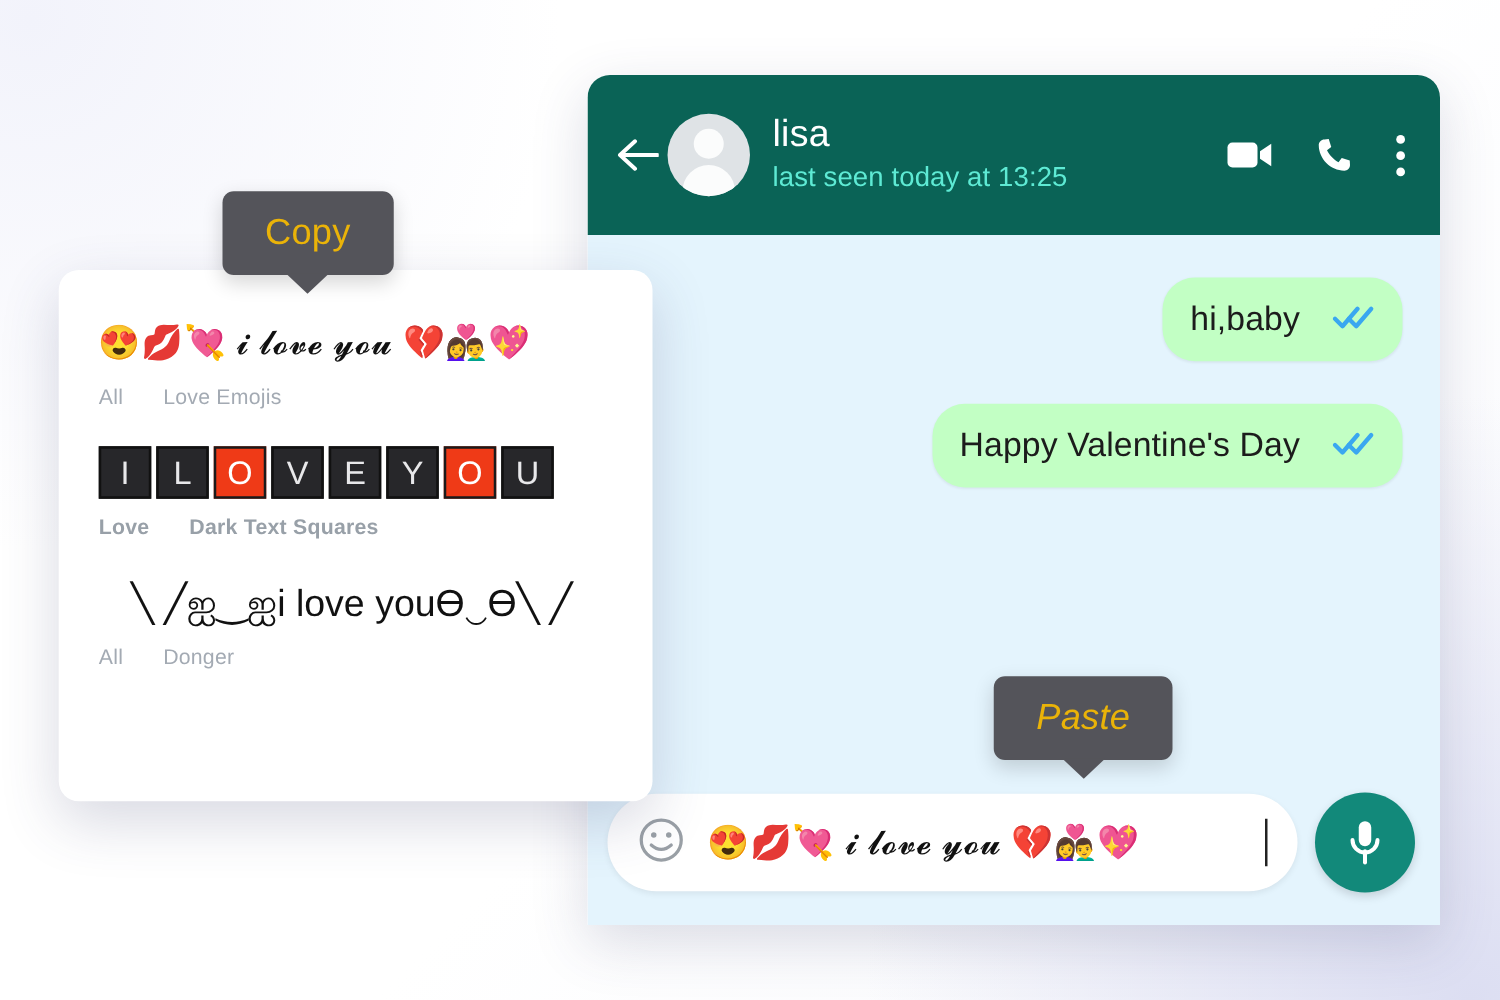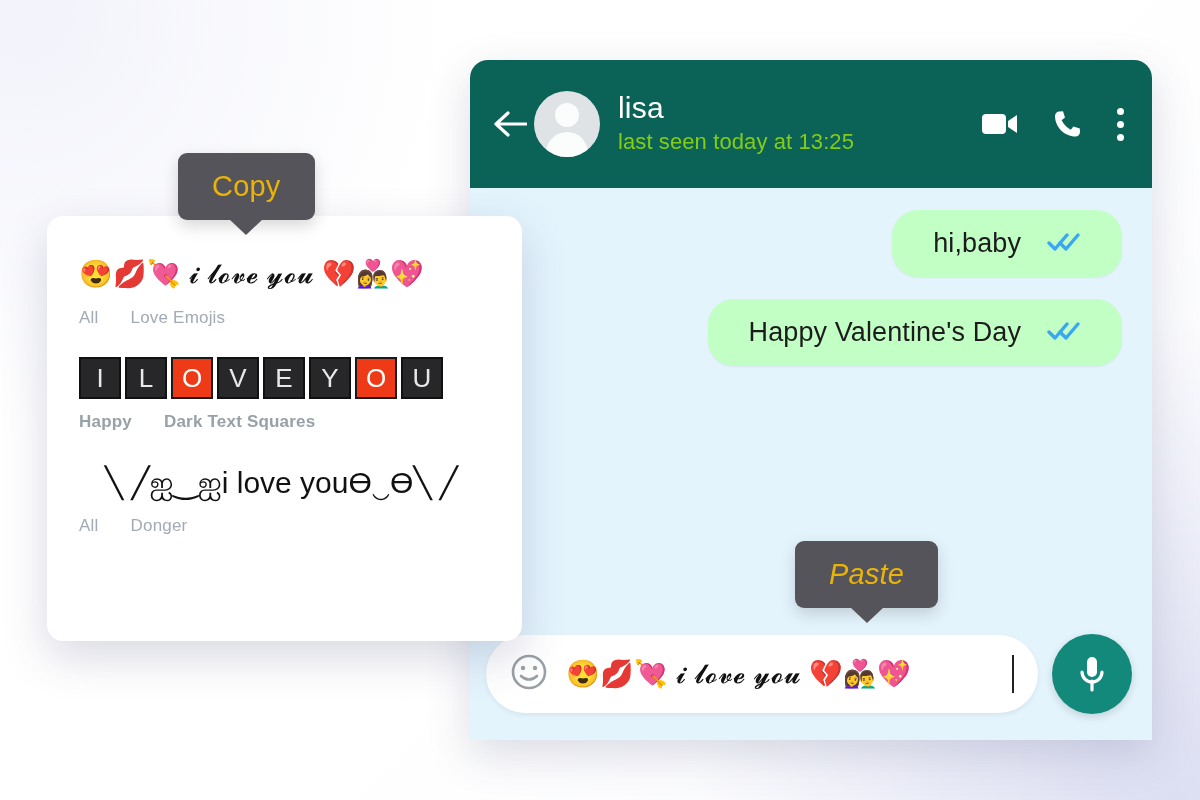--- a/index.html
+++ b/index.html
@@ -81,21 +81,21 @@
     flex: 1 1 auto;
     min-width: 0;
   }
   .hdr-name {
     color: #ffffff;
     font-size: 30px;
     line-height: 1.06;
     letter-spacing: 0.2px;
   }
   .hdr-status {
-    color: #84cc16;
+    color: #5eead4;
     font-size: 22px;
     line-height: 1.2;
     margin-top: 5px;
     letter-spacing: 0.1px;
   }
 
   .hdr-icons {
     display: flex;
     align-items: center;
     gap: 34px;
@@ -113,28 +113,29 @@
     background: #e4f4fd;
     padding: 22px 0 0 0;
   }
 
   .row { display: flex; padding: 0 30px; margin-bottom: 22px; }
   .row.out { justify-content: flex-end; }
   .row.in  { justify-content: flex-start; }
 
   .bubble {
     border-radius: 26px;
-    padding: 18px 41px;
+    padding: 18px 22px;
     font-size: 27px;
     color: #1c1c1c;
     display: flex;
     align-items: center;
     gap: 26px;
     box-shadow: 0 1px 2px rgba(0,0,0,0.06);
     letter-spacing: 0.1px;
+    margin-top: 12px;
   }
   .bubble.out { background: #c2ffc4; }
   .bubble.in {
     background: #ffffff;
     margin-left: -260px;
     padding-left: 286px;
     border-radius: 0 26px 26px 0;
   }
 
   .ticks { flex: 0 0 auto; }
@@ -375,21 +376,21 @@
         <span class="sq">I</span>
         <span class="sq">L</span>
         <span class="sq hot">O</span>
         <span class="sq">V</span>
         <span class="sq">E</span>
         <span class="sq">Y</span>
         <span class="sq hot">O</span>
         <span class="sq">U</span>
       </div>
       <div class="tags">
-        <span class="tag strong">Happy</span>
+        <span class="tag strong">Love</span>
         <span class="tag strong">Dark Text Squares</span>
       </div>
     </div>
 
     <div class="entry">
       <div class="art kao">╲ ╱ஐ‿ஐi love youӨ‿Ө╲ ╱</div>
       <div class="tags">
         <span class="tag">All</span>
         <span class="tag">Donger</span>
       </div>

